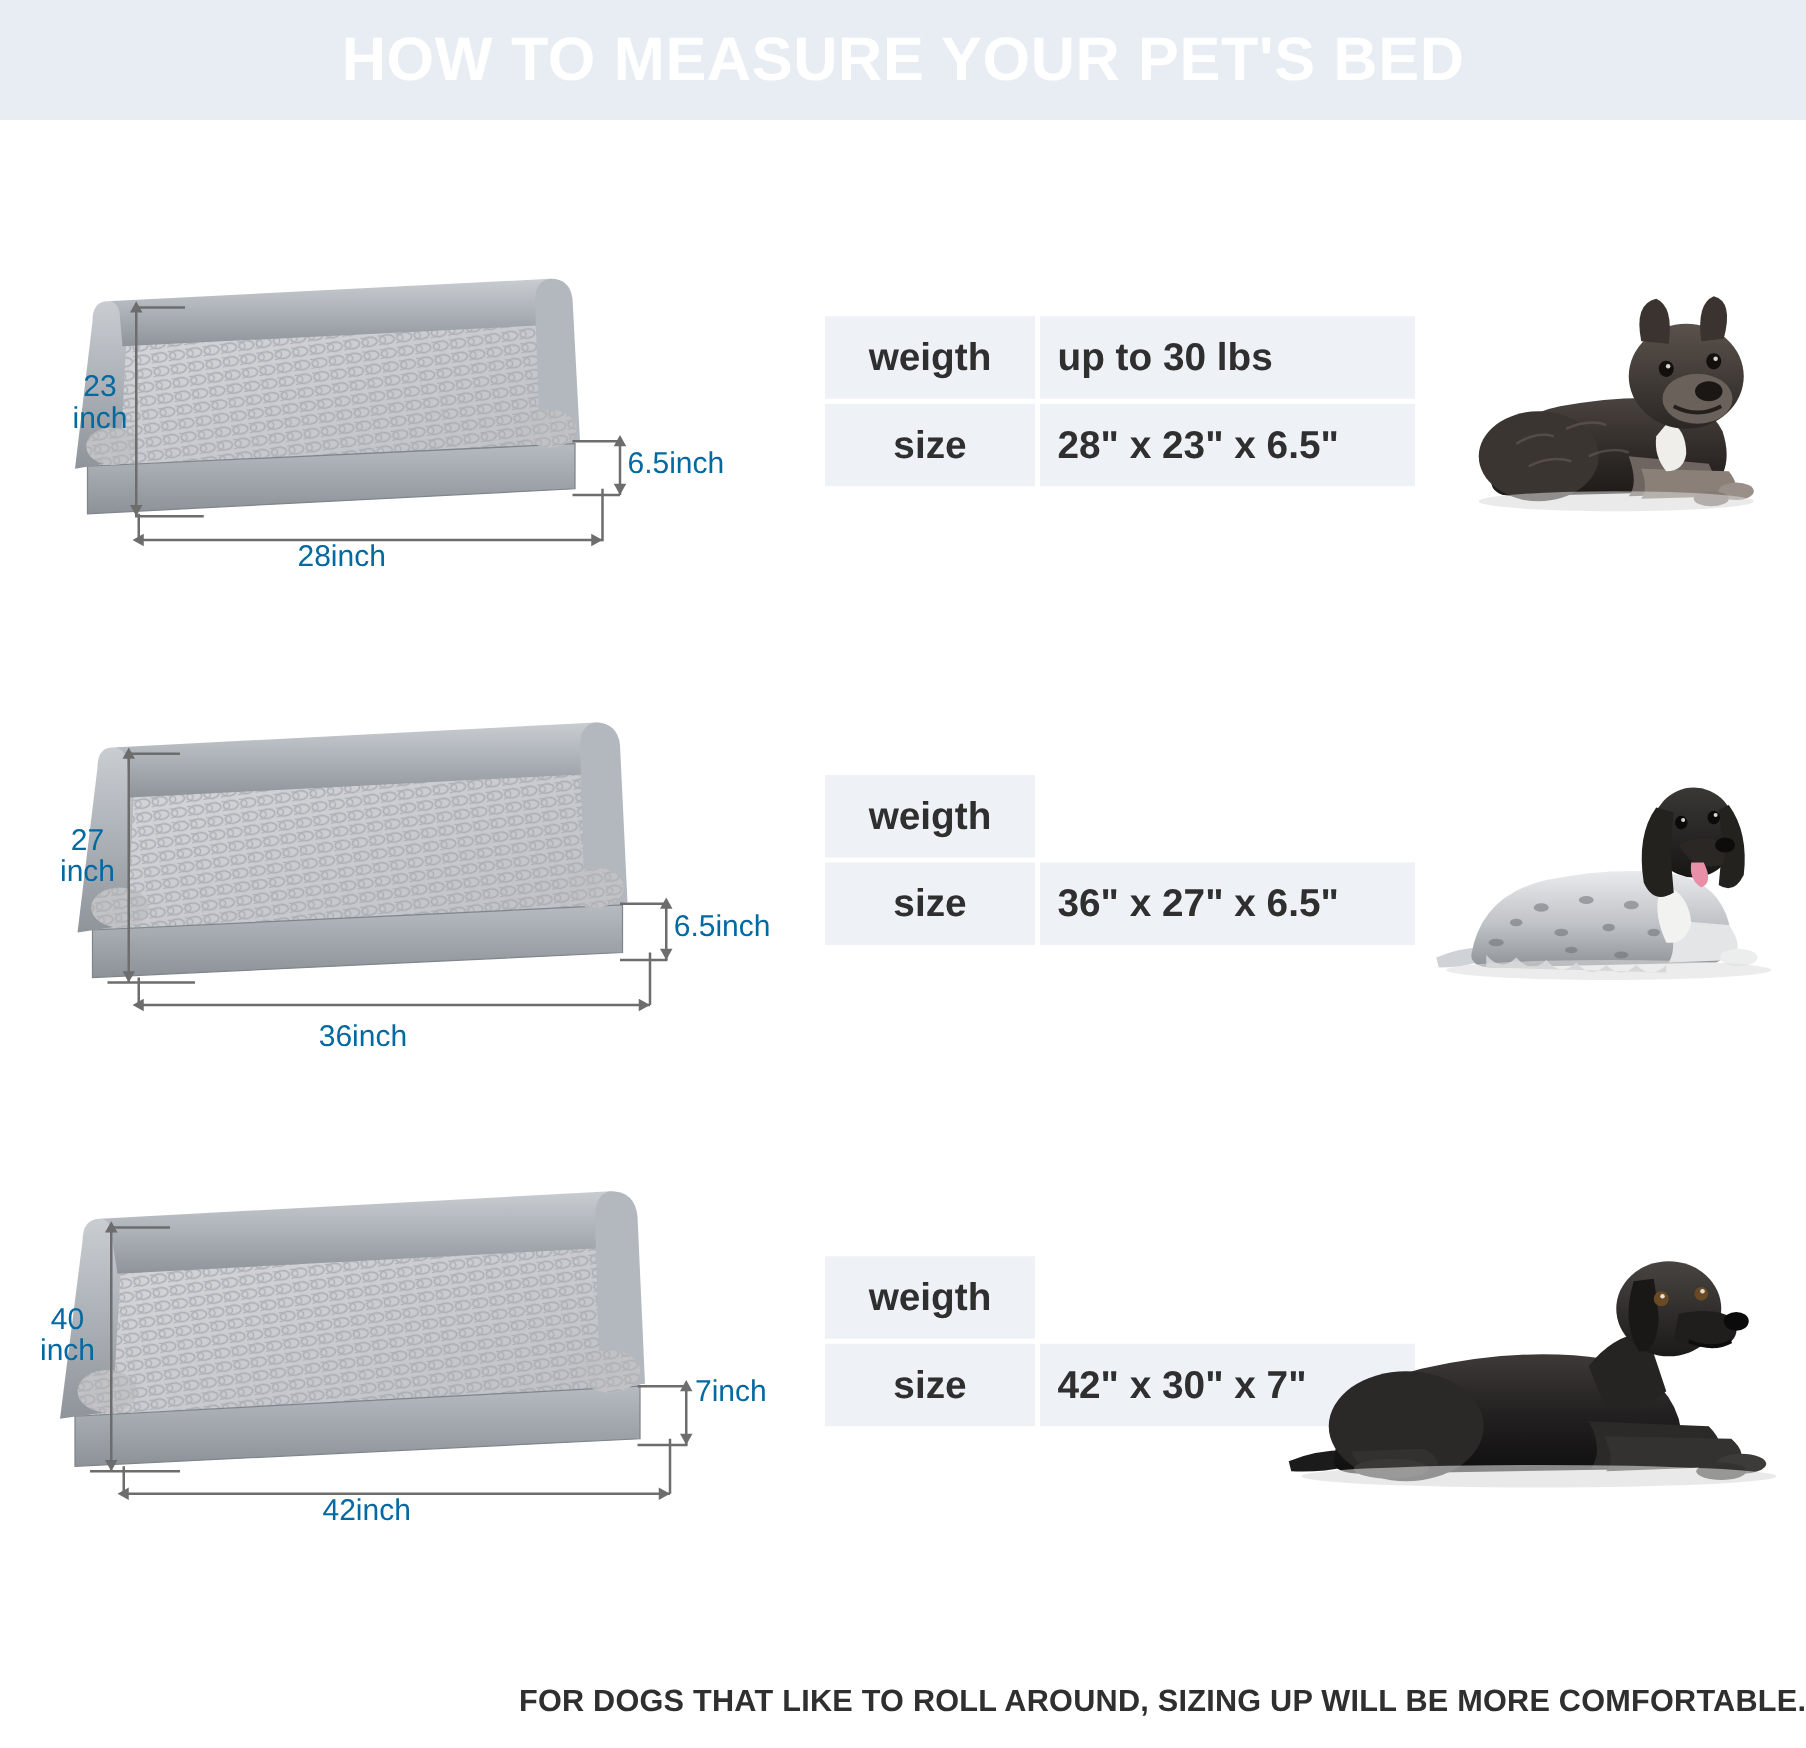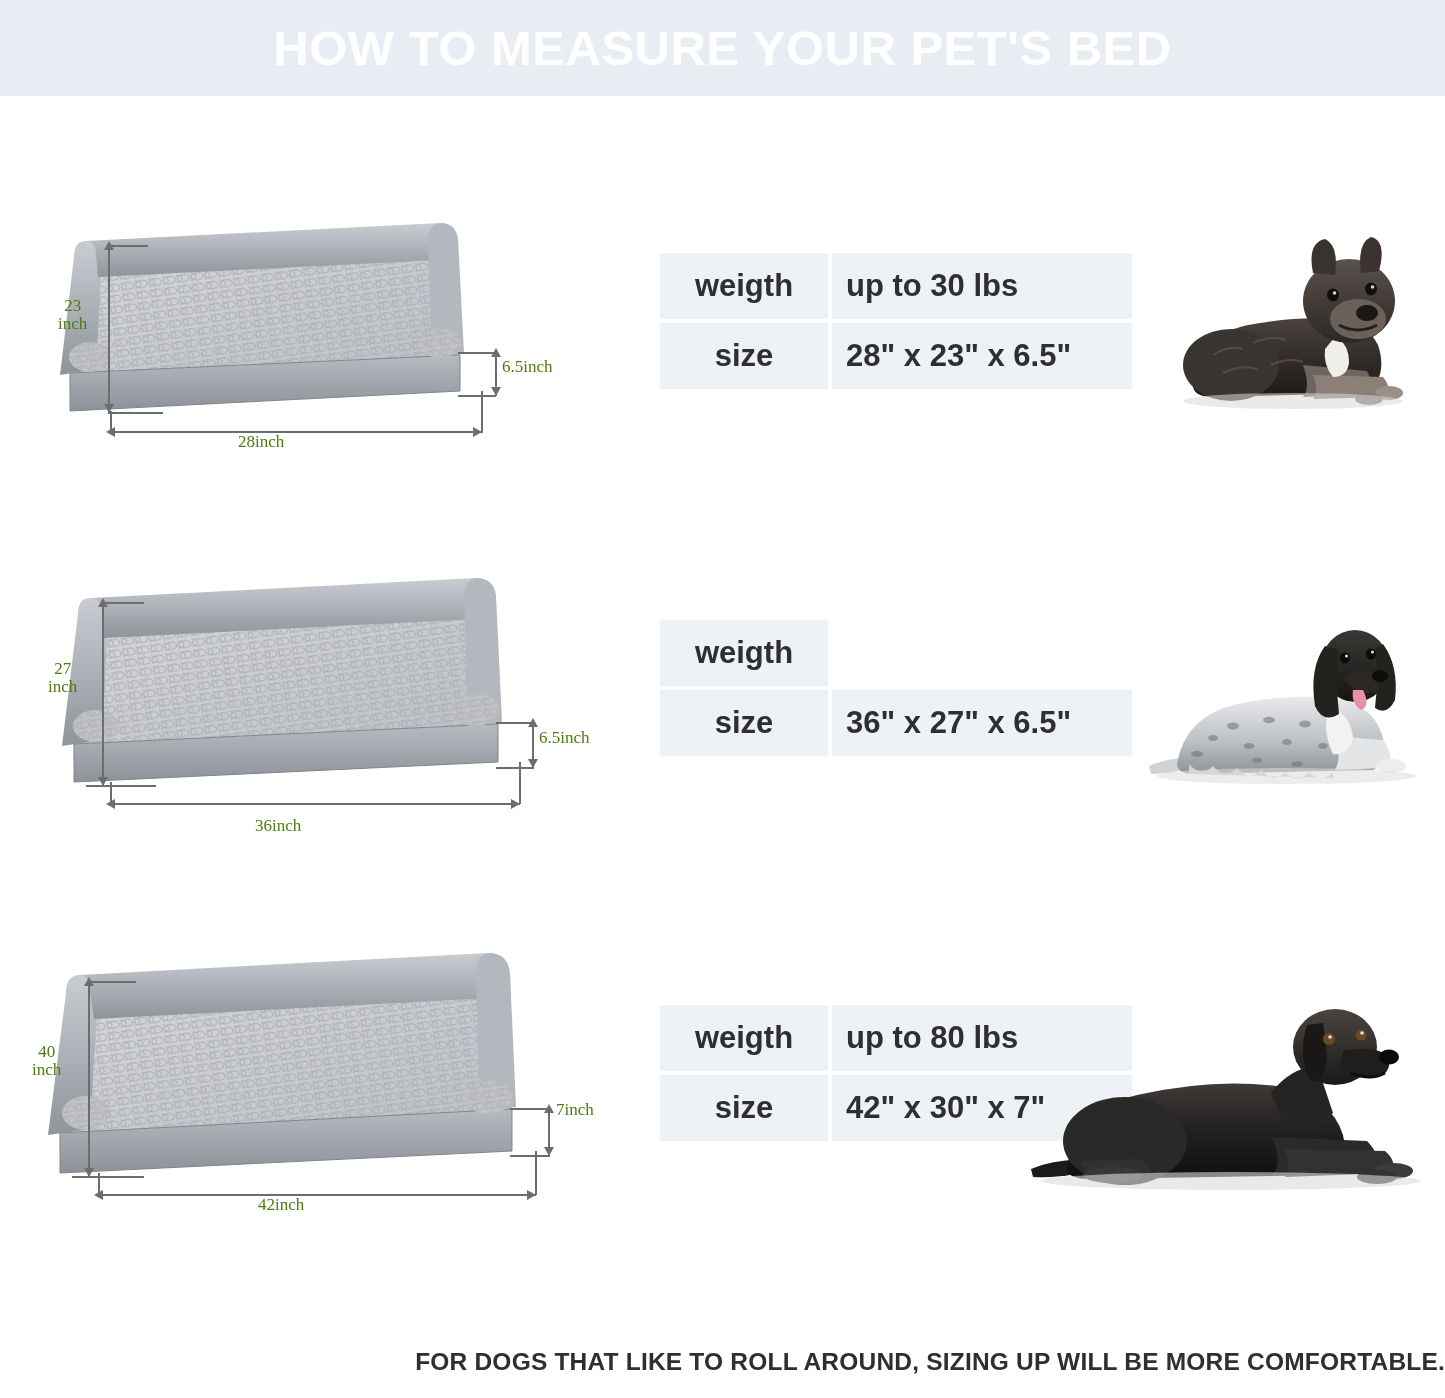--- a/index.html
+++ b/index.html
@@ -64,23 +64,23 @@
     position: absolute;
     width: 0; height: 0;
   }
   .arrow-up    { border-left: 5px solid transparent; border-right: 5px solid transparent; border-bottom: 9px solid #6d6d6d; }
   .arrow-down  { border-left: 5px solid transparent; border-right: 5px solid transparent; border-top: 9px solid #6d6d6d; }
   .arrow-left  { border-top: 5px solid transparent; border-bottom: 5px solid transparent; border-right: 9px solid #6d6d6d; }
   .arrow-right { border-top: 5px solid transparent; border-bottom: 5px solid transparent; border-left: 9px solid #6d6d6d; }
 
   .dim-label {
     position: absolute;
-    font-size: 17px;
-    color: #4d7c0f;
-    font-family: Liberation Serif, serif;
+    font-size: 24px;
+    color: #0369a1;
+    font-family: Liberation Sans, sans-serif;
     line-height: 1.05;
     white-space: nowrap;
   }
   .dim-label.two-line { text-align: center; }
 
   
   .spec-table {
     position: absolute;
     left: 660px;
     top: 38px;
@@ -457,21 +457,20 @@
     <div class="arrow arrow-up" style="left:533.5px; top:159px;"></div>
     <div class="arrow arrow-down" style="left:533.5px; top:202px;"></div>
     <div class="dim-line dim-h" style="left:500px; top:163px; width:40px;"></div>
     <div class="dim-line dim-h" style="left:500px; top:210px; width:40px;"></div>
     <div class="dim-label" style="left:546px; top:156px;">7inch</div>
   </div>
 
   <div class="spec-table" style="top:60px;">
     <div class="spec-row">
       <div class="spec-key">weigth</div>
-      <div class="spec-val">up to 80 lbs</div>
     </div>
     <div class="spec-row">
       <div class="spec-key">size</div>
       <div class="spec-val">42" x 30" x 7"</div>
     </div>
   </div>
 
   <div class="dog-photo" style="right:4px; top:28px;">
     <svg width="420" height="260" viewBox="0 0 420 260">
       <defs>

